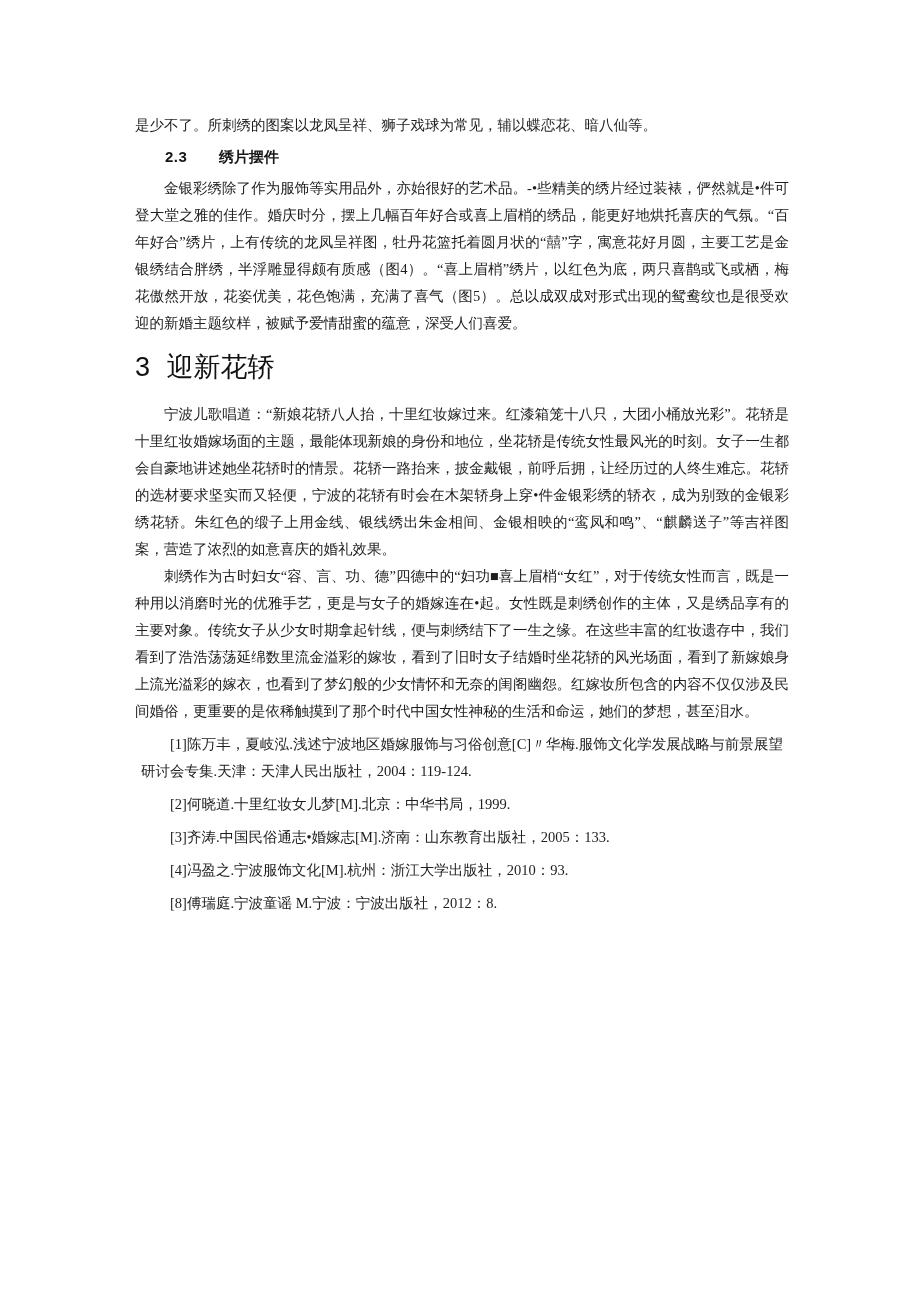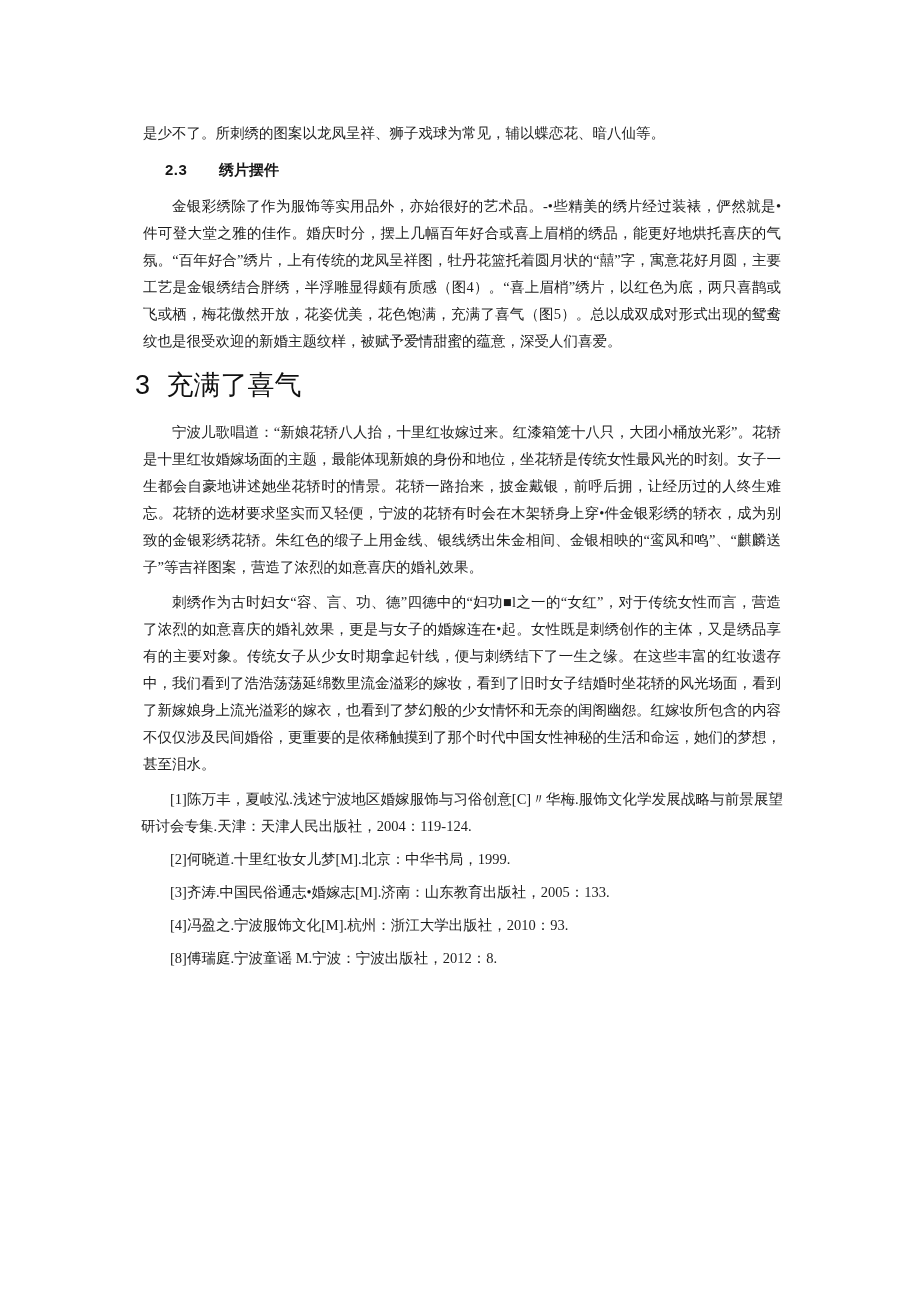--- a/index.html
+++ b/index.html
@@ -24,21 +24,21 @@
     left: 135px;
     top: 112px;
     width: 654px;
     color: #1d1d1d;
     font-size: 14.5px;
     line-height: 27px;
     text-align: justify;
     text-justify: inter-ideograph;
   }
   .para {
-    margin: 8px;
+    margin: 0;
     text-indent: 2em;
   }
   .para.no-indent {
     text-indent: 0;
   }
   .subheading {
     margin: 3px 0 3px 0;
     padding-left: 2em;
     font-size: 15px;
     line-height: 30px;
@@ -80,26 +80,26 @@
 
     <h2 class="subheading">
       <span class="num">2.3</span>
       <span>绣片摆件</span>
     </h2>
 
     <p class="para">金银彩绣除了作为服饰等实用品外，亦始很好的艺术品。-•些精美的绣片经过装裱，俨然就是•件可登大堂之雅的佳作。婚庆时分，摆上几幅百年好合或喜上眉梢的绣品，能更好地烘托喜庆的气氛。“百年好合”绣片，上有传统的龙凤呈祥图，牡丹花篮托着圆月状的“囍”字，寓意花好月圆，主要工艺是金银绣结合胖绣，半浮雕显得颇有质感（图4）。“喜上眉梢”绣片，以红色为底，两只喜鹊或飞或栖，梅花傲然开放，花姿优美，花色饱满，充满了喜气（图5）。总以成双成对形式出现的鸳鸯纹也是很受欢迎的新婚主题纹样，被赋予爱情甜蜜的蕴意，深受人们喜爱。</p>
 
     <h1 class="heading">
       <span class="num">3</span>
-      <span>充满了喜气</span>
+      <span>迎新花轿</span>
     </h1>
 
     <p class="para">宁波儿歌唱道：“新娘花轿八人抬，十里红妆嫁过来。红漆箱笼十八只，大团小桶放光彩”。花轿是十里红妆婚嫁场面的主题，最能体现新娘的身份和地位，坐花轿是传统女性最风光的时刻。女子一生都会自豪地讲述她坐花轿时的情景。花轿一路抬来，披金戴银，前呼后拥，让经历过的人终生难忘。花轿的选材要求坚实而又轻便，宁波的花轿有时会在木架轿身上穿•件金银彩绣的轿衣，成为别致的金银彩绣花轿。朱红色的缎子上用金线、银线绣出朱金相间、金银相映的“鸾凤和鸣”、“麒麟送子”等吉祥图案，营造了浓烈的如意喜庆的婚礼效果。</p>
 
-    <p class="para">刺绣作为古时妇女“容、言、功、德”四德中的“妇功■l之一的“女红”，对于传统女性而言，营造了浓烈的如意喜庆的婚礼效果，更是与女子的婚嫁连在•起。女性既是刺绣创作的主体，又是绣品享有的主要对象。传统女子从少女时期拿起针线，便与刺绣结下了一生之缘。在这些丰富的红妆遗存中，我们看到了浩浩荡荡延绵数里流金溢彩的嫁妆，看到了旧时女子结婚时坐花轿的风光场面，看到了新嫁娘身上流光溢彩的嫁衣，也看到了梦幻般的少女情怀和无奈的闺阁幽怨。红嫁妆所包含的内容不仅仅涉及民间婚俗，更重要的是依稀触摸到了那个时代中国女性神秘的生活和命运，她们的梦想，甚至泪水。</p>
+    <p class="para">刺绣作为古时妇女“容、言、功、德”四德中的“妇功■喜上眉梢“女红”，对于传统女性而言，既是一种用以消磨时光的优雅手艺，更是与女子的婚嫁连在•起。女性既是刺绣创作的主体，又是绣品享有的主要对象。传统女子从少女时期拿起针线，便与刺绣结下了一生之缘。在这些丰富的红妆遗存中，我们看到了浩浩荡荡延绵数里流金溢彩的嫁妆，看到了旧时女子结婚时坐花轿的风光场面，看到了新嫁娘身上流光溢彩的嫁衣，也看到了梦幻般的少女情怀和无奈的闺阁幽怨。红嫁妆所包含的内容不仅仅涉及民间婚俗，更重要的是依稀触摸到了那个时代中国女性神秘的生活和命运，她们的梦想，甚至泪水。</p>
 
     <div class="refs">
       <p class="para">[1]陈万丰，夏岐泓.浅述宁波地区婚嫁服饰与习俗创意[C]〃华梅.服饰文化学发展战略与前景展望研讨会专集.天津：天津人民出版社，2004：119-124.</p>
       <p class="para">[2]何晓道.十里红妆女儿梦[M].北京：中华书局，1999.</p>
       <p class="para">[3]齐涛.中国民俗通志•婚嫁志[M].济南：山东教育出版社，2005：133.</p>
       <p class="para">[4]冯盈之.宁波服饰文化[M].杭州：浙江大学出版社，2010：93.</p>
       <p class="para">[8]傅瑞庭.宁波童谣 M.宁波：宁波出版社，2012：8.</p>
     </div>
 
   </div>

